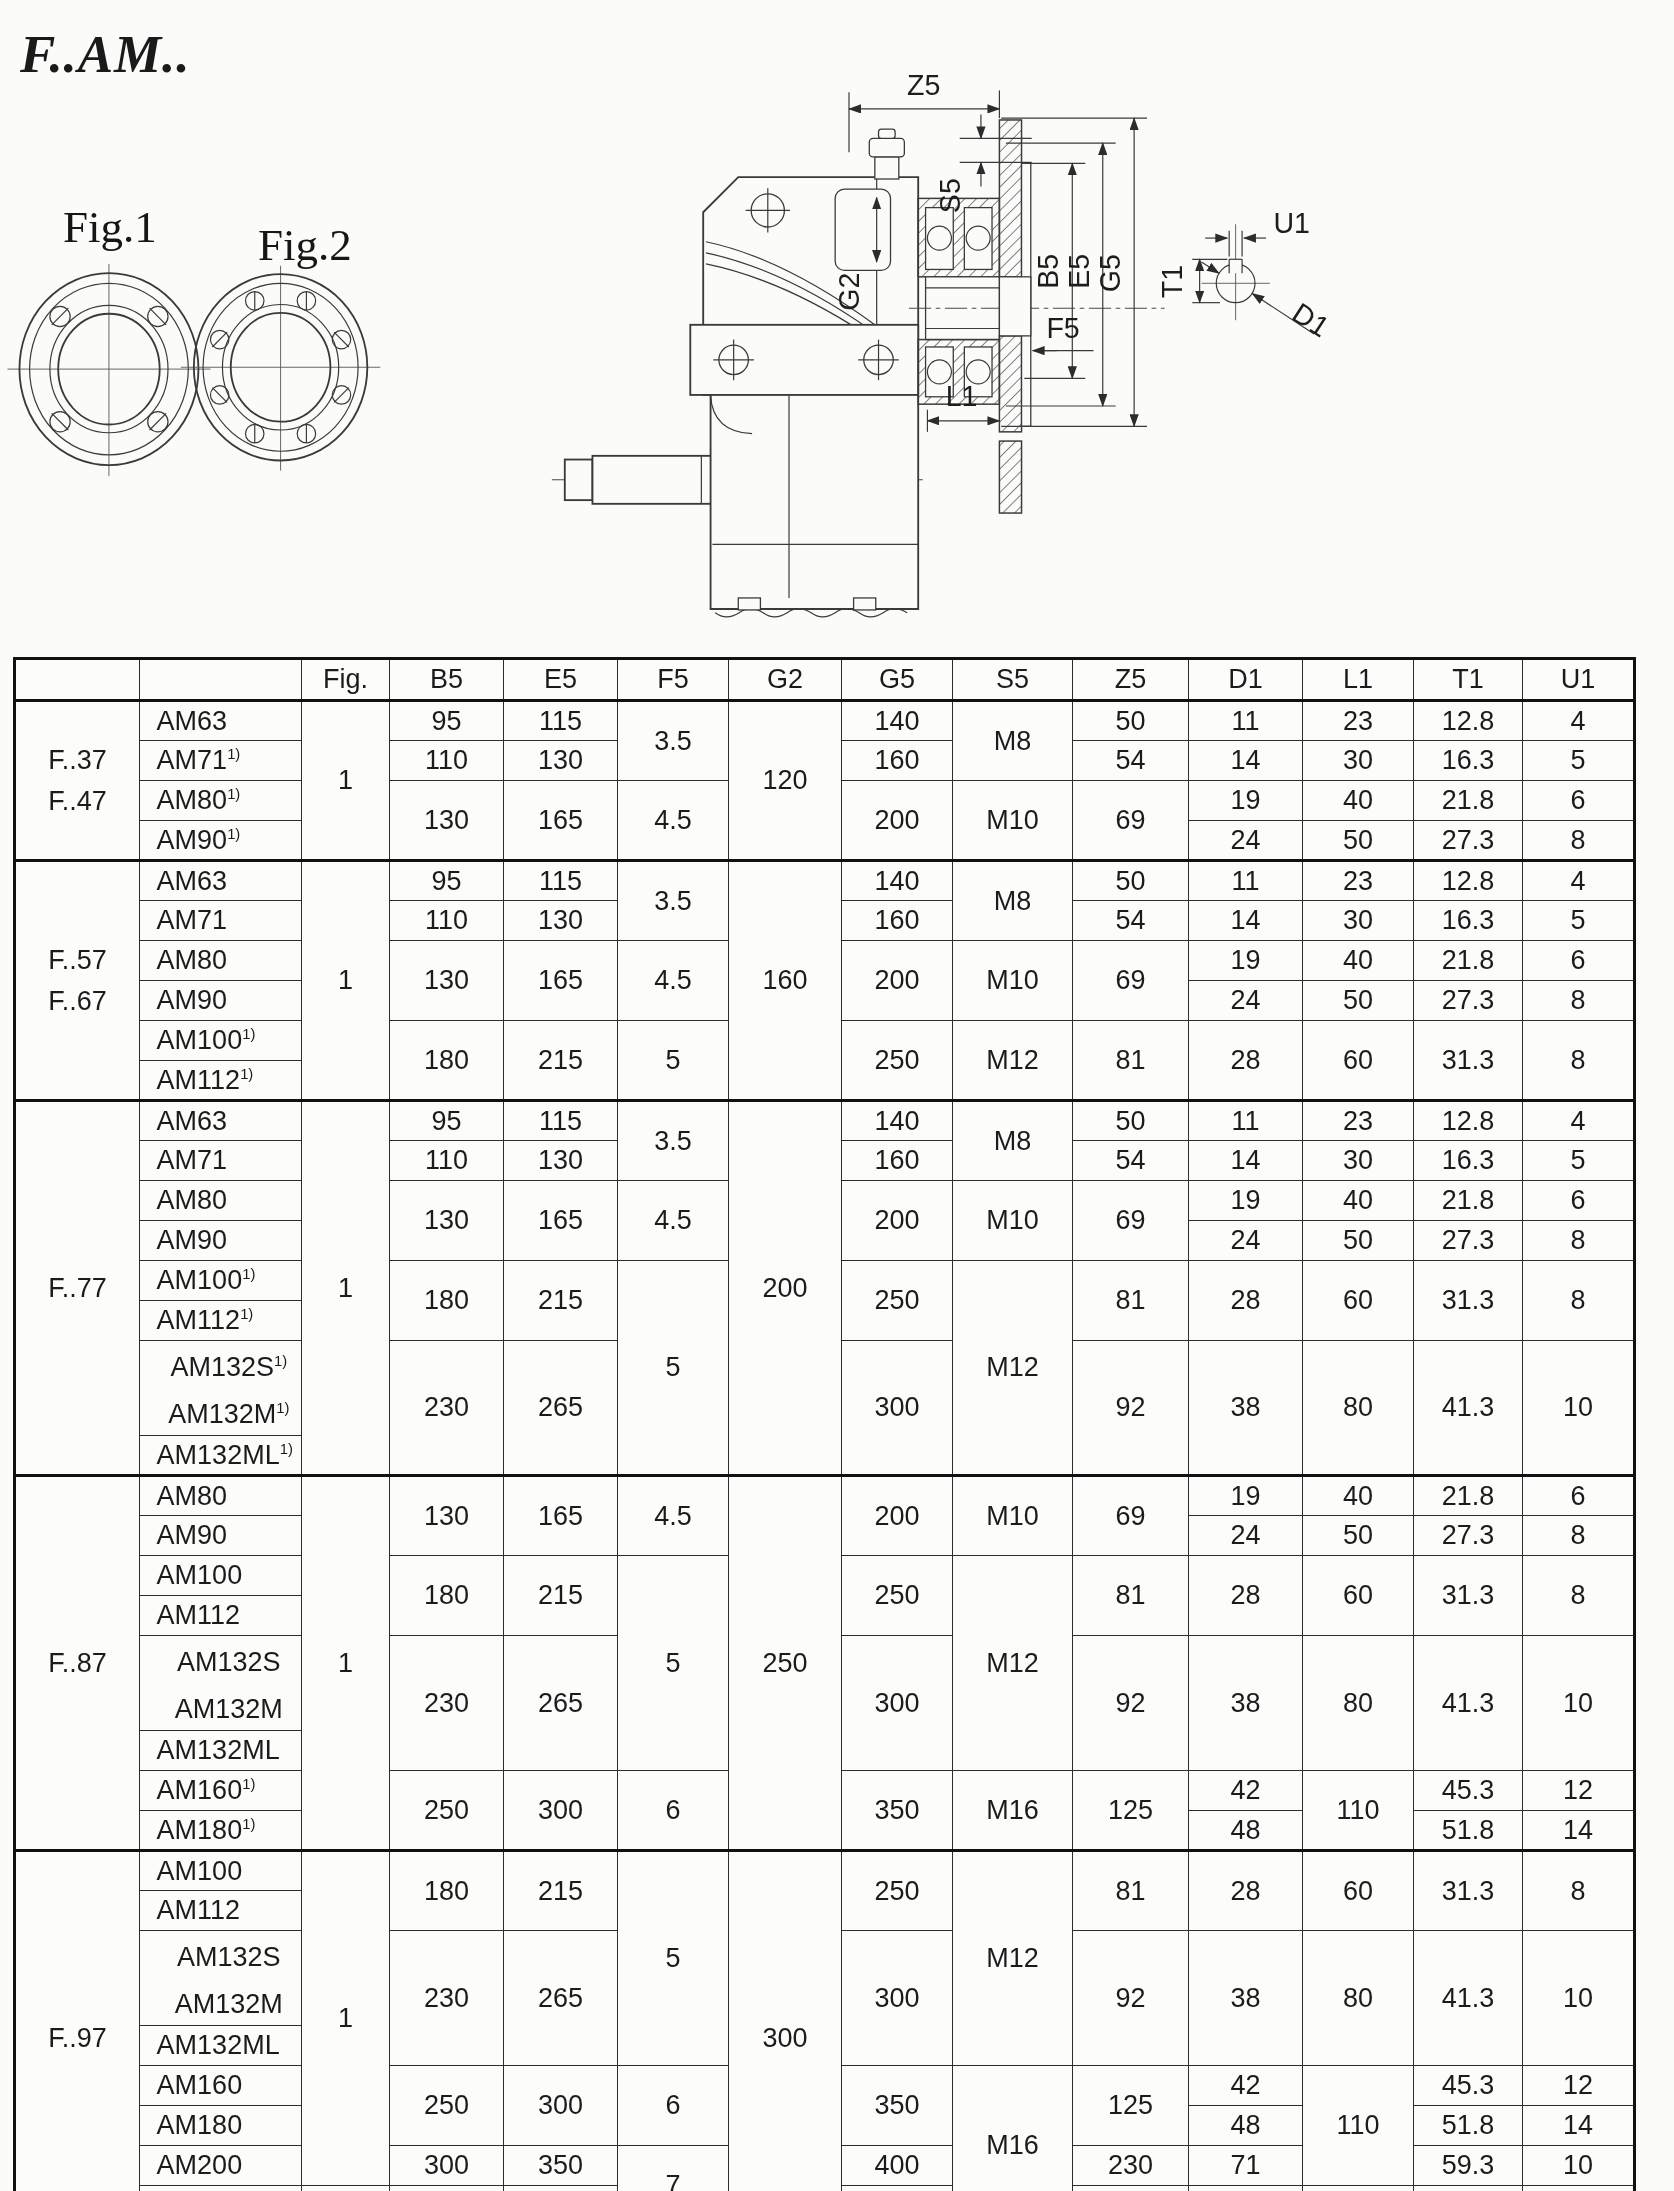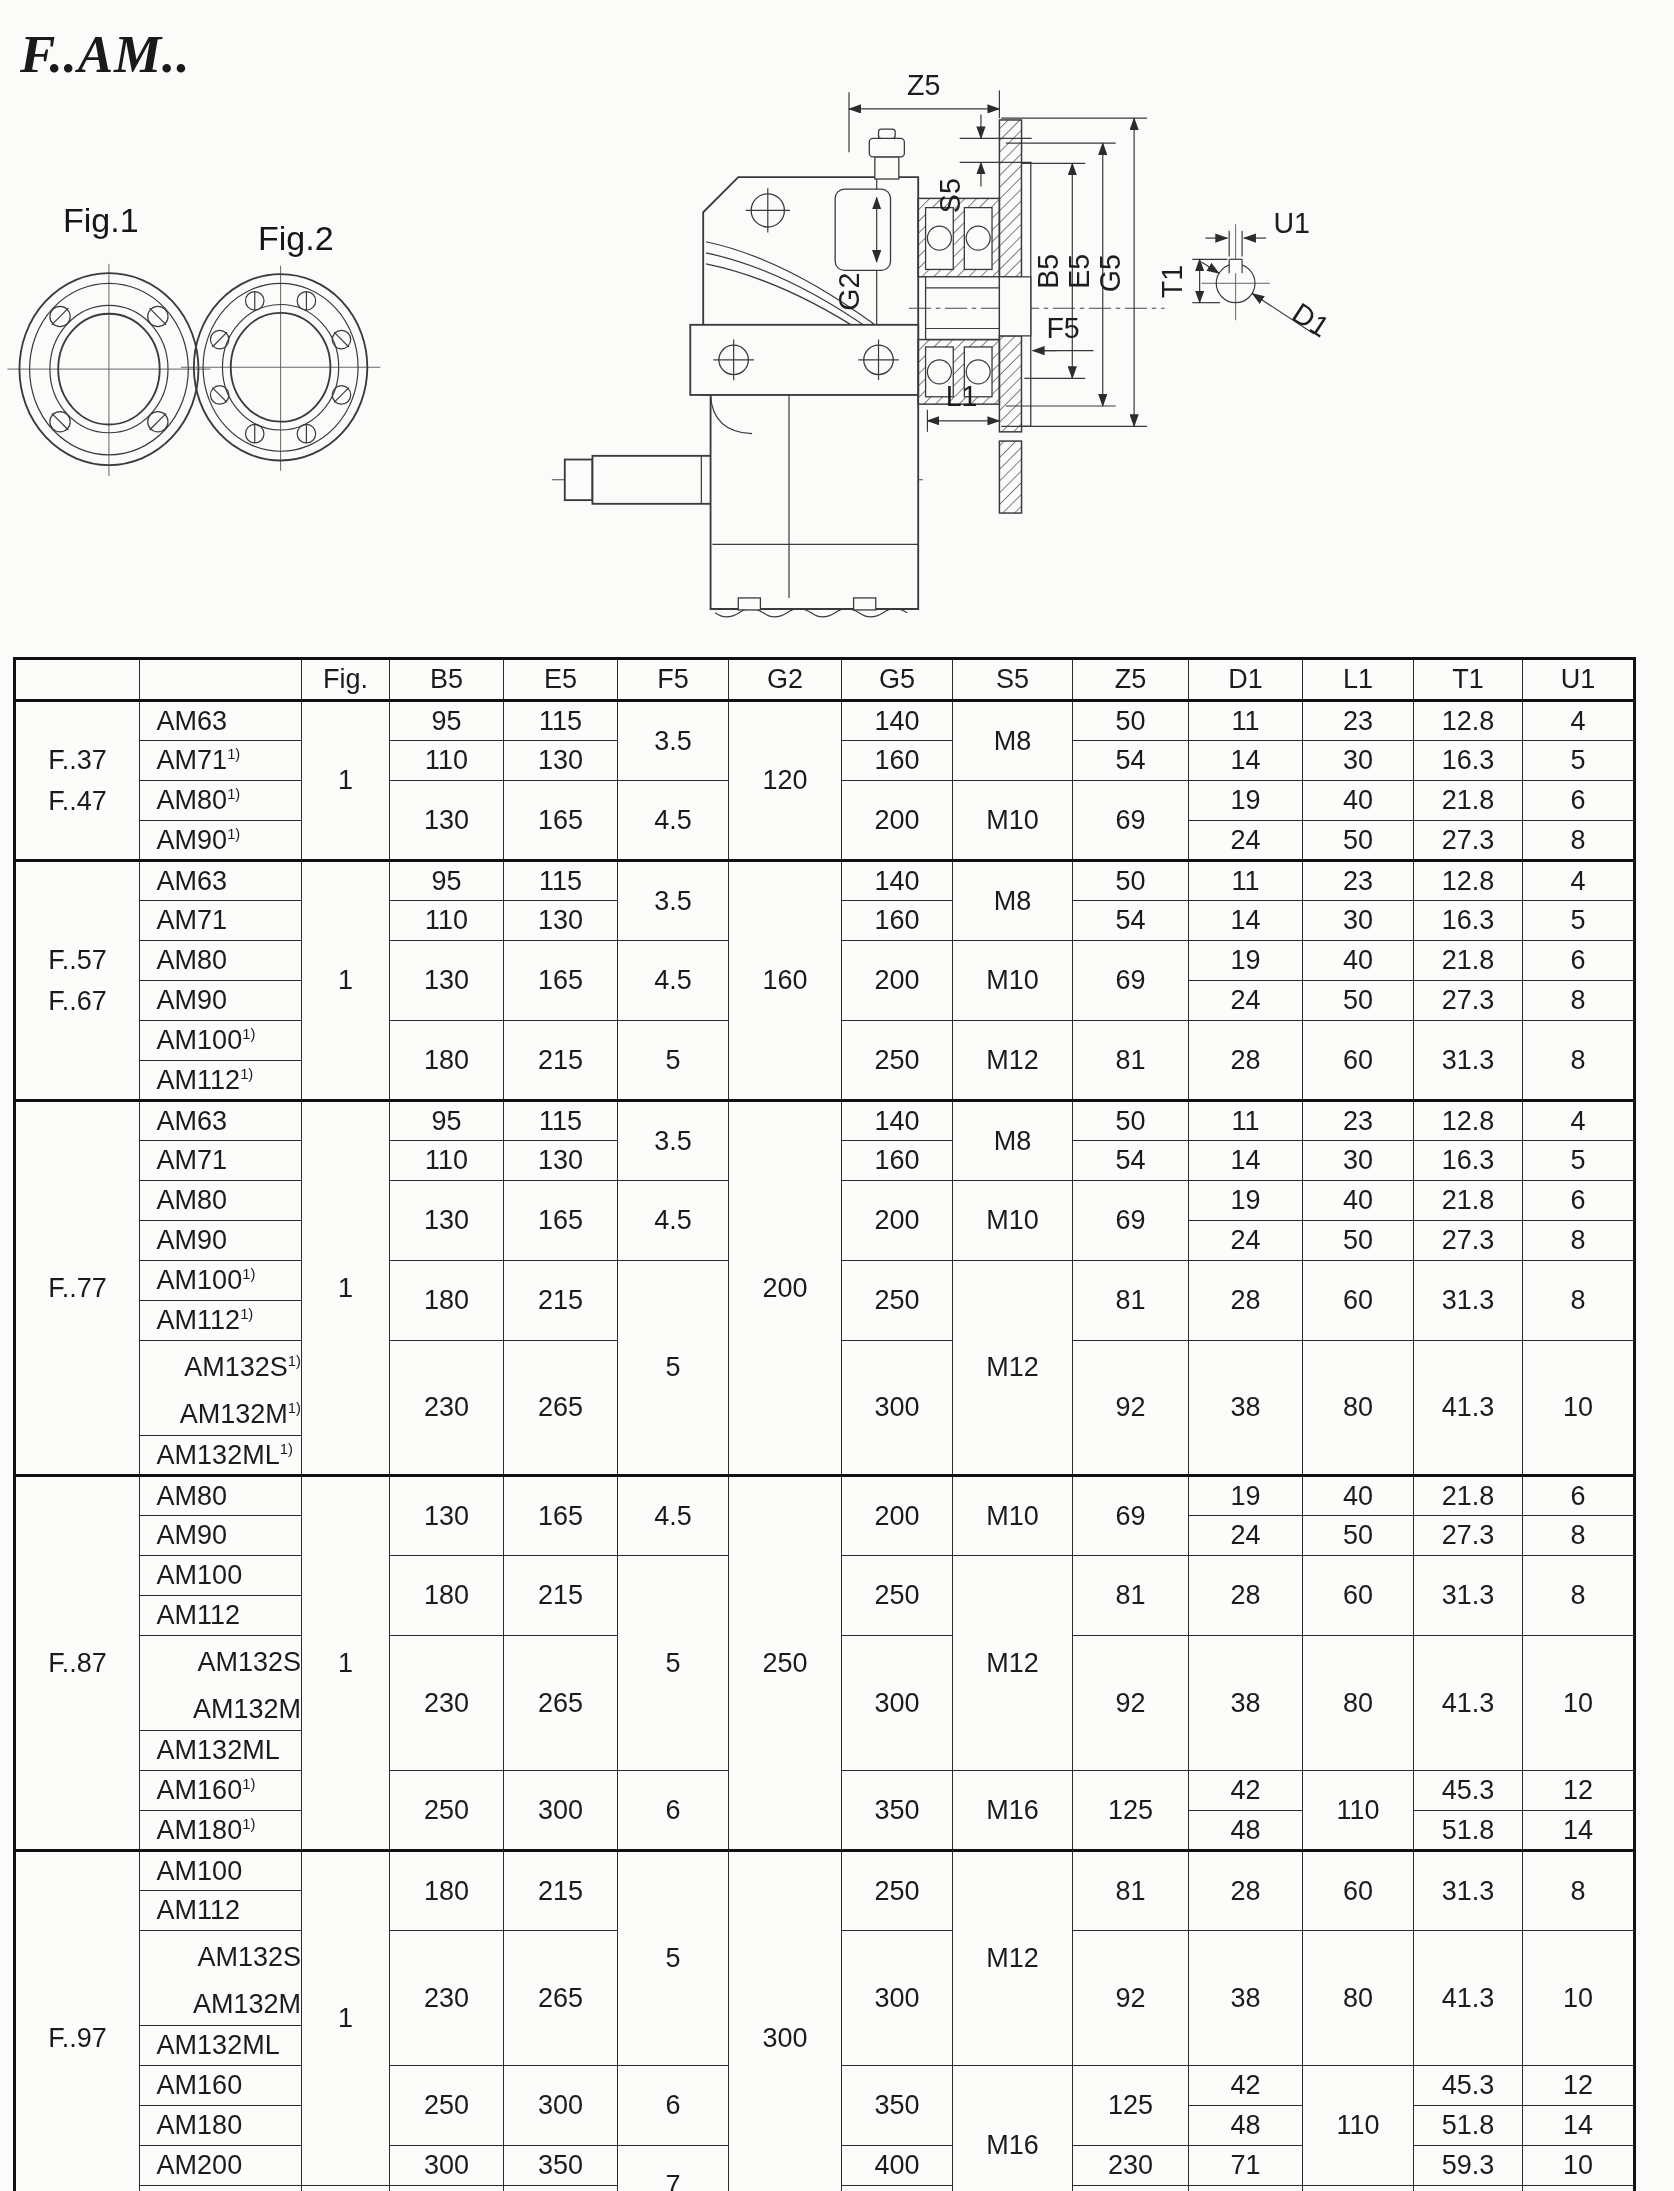--- a/index.html
+++ b/index.html
@@ -7,21 +7,21 @@
     width:1674px;height:2192px;position:relative;
     background:#fbfbfa;color:#1d1d1d;
     font-family:"Liberation Sans",sans-serif;
     overflow:hidden;
   }
   .title{
     position:absolute;left:20px;top:24px;
     font-size:53px;font-weight:bold;font-style:italic;
     letter-spacing:0.9px;color:#1a1a1a;font-family:Liberation Serif, serif;
   }
-  .figlab{position:absolute;font-size:34px;color:#161616;}
+  .figlab{position:absolute;font-size:45px;color:#161616;font-family:Liberation Serif, serif;}
   #fig1lab{left:63px;top:201px;}
   #fig2lab{left:258px;top:219px;}
   svg{position:absolute;left:0;top:0;}
   .s{fill:none;stroke:#3a3a3a;stroke-width:2px;}
   .s1{fill:none;stroke:#3a3a3a;stroke-width:1.3px;}
   .sw{fill:#fbfbfa;stroke:#3a3a3a;stroke-width:2px;}
   .sw1{fill:#fbfbfa;stroke:#3a3a3a;stroke-width:1.4px;}
   .cl{stroke:#5a5a5a;stroke-width:1px;}
   .ctr{stroke:#4a4a4a;stroke-width:1.1px;stroke-dasharray:24 5 5 5;}
   .dim{stroke:#3a3a3a;stroke-width:1.3px;fill:none;}
@@ -36,21 +36,21 @@
     text-align:center;vertical-align:middle;
     padding:0;overflow:hidden;
   }
   table{border:3.7px solid #111;}
   thead th{height:39px;font-weight:normal;border-bottom:3.3px solid #111;}
   tbody tr{height:40px;}
   td.m{text-align:left;padding-left:16.6px;}
   td sup{font-size:14.8px;}
   td.g div{line-height:41px;}
   .bt{border-top:3.1px solid #111 !important;}
-  td.mm div{line-height:41px;text-align:right;}
+  td.mm div{line-height:41px;text-align:center;}
 </style>
 </head>
 <body>
 
 <div class="title">F..AM..</div>
 <div class="figlab" id="fig1lab">Fig.1</div>
 <div class="figlab" id="fig2lab">Fig.2</div>
 
 <svg width="1674" height="657" viewBox="0 0 1814 712">
   <defs>

